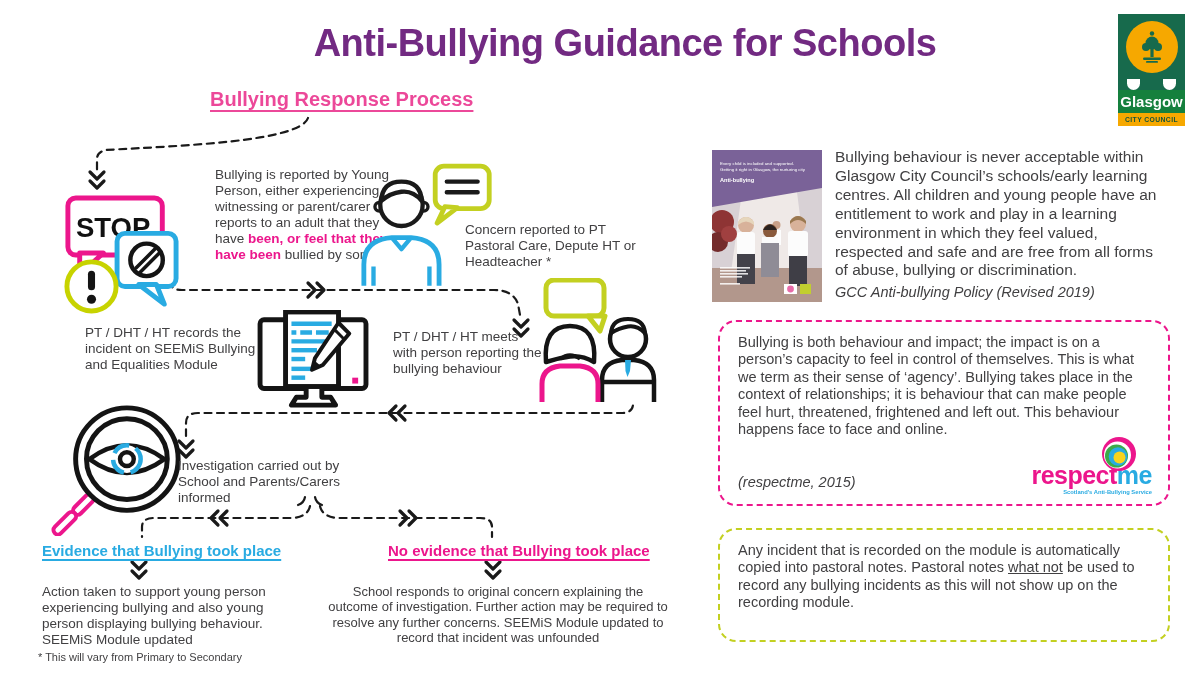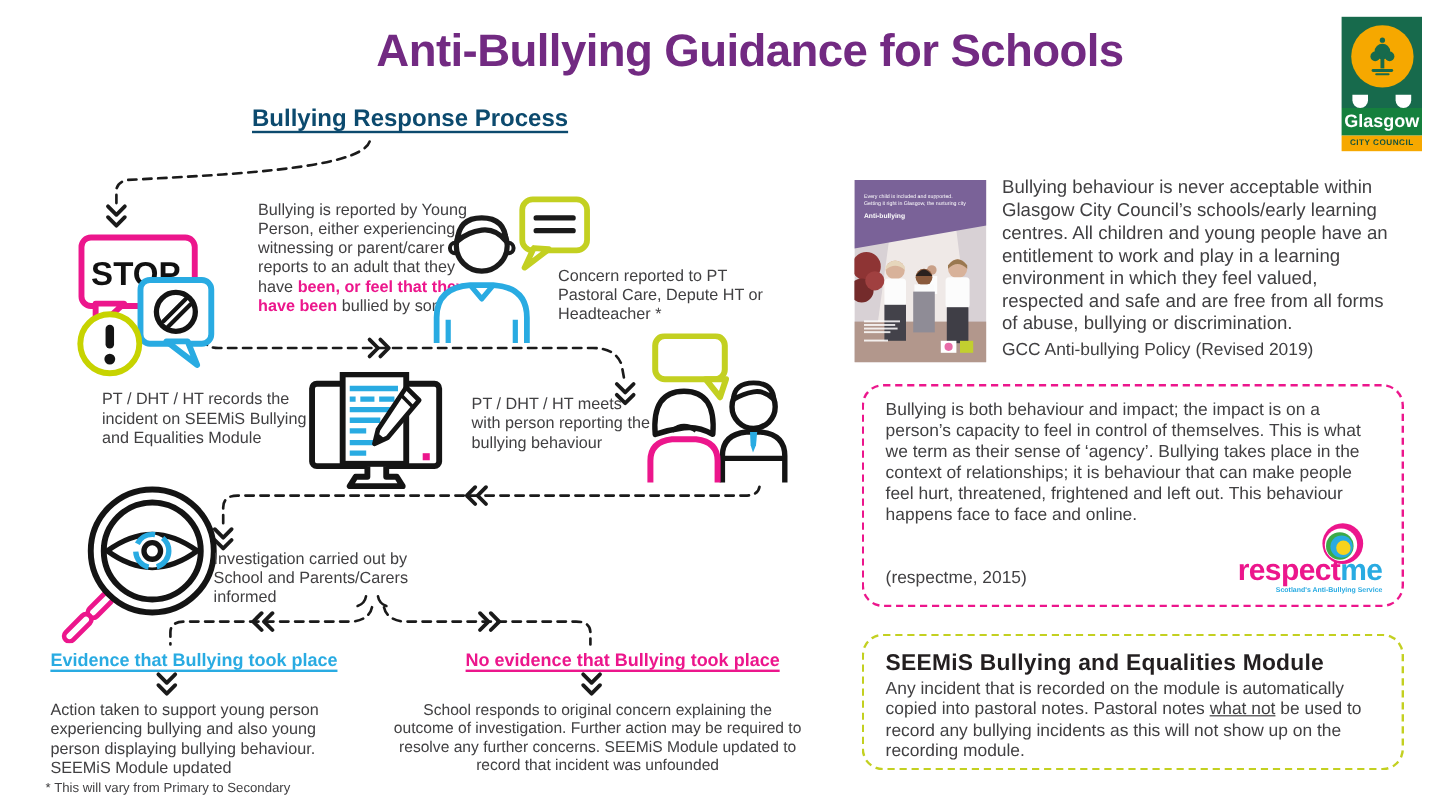--- a/index.html
+++ b/index.html
@@ -2,30 +2,30 @@
 <html><head>
 <meta charset="utf-8">
 <title>Anti-Bullying Guidance for Schools</title>
 <style>
   html,body{margin:0;padding:0;background:#ffffff;}
   #canvas{position:relative;width:1200px;height:675px;background:#ffffff;overflow:hidden;
           font-family:"Liberation Sans",sans-serif;color:#414042;}
   .abs{position:absolute;}
   .page-title{left:230px;top:22px;width:790px;text-align:center;font-size:38px;font-weight:800;
               color:#722A82;letter-spacing:-0.5px;}
-  .section-title{left:210px;top:88px;font-size:20px;font-weight:800;color:#0c4a6e;
+  .section-title{left:210px;top:88px;font-size:20px;font-weight:800;color:#ec4899;
                  text-decoration:underline;text-decoration-thickness:2px;text-underline-offset:4px;}
   .txt{font-size:13.5px;line-height:1.18;color:#414042;}
   .hl-pink{color:#EC168C;font-weight:bold;}
   .outcome-head{font-size:15px;font-weight:800;text-decoration:underline;
                 text-decoration-thickness:2px;text-underline-offset:3px;}
   .blue{color:#29ABE2;} .pink{color:#EC168C;}
   .footnote{font-size:11px;color:#414042;}
   .policy-par{left:835px;top:148px;width:334px;font-size:15.5px;line-height:1.22;}
-  .citation{font-size:14.5px;}
+  .citation{font-style:italic;font-size:14.5px;}
   .box{position:absolute;left:718px;width:452px;border-radius:18px;box-sizing:border-box;
        padding:12px 18px;background:#fff;}
   .box-def{top:320px;height:186px;border:2.5px dashed #EC168C;}
   .box-seemis{top:528px;height:114px;border:2.5px dashed #C3D021;}
   .box h2{margin:0 0 4px 0;font-size:21px;font-weight:800;color:#231F20;letter-spacing:0.2px;}
   .box-seemis h2{font-size:19px;margin-bottom:2px;}
   .box p{margin:0;font-size:14.5px;line-height:1.2;}
   
   .gcc{left:1118px;top:14px;width:67px;height:112px;}
   .gcc-top{position:absolute;left:0;top:0;width:67px;height:66px;background:#176a4c;
@@ -248,17 +248,16 @@
         <circle cx="19.5" cy="22.5" r="6" fill="#f8d31c"></circle>
       </svg>
       <div>
         <span class="rm-word pink">respect</span><span class="rm-word blue">me</span>
       </div>
       <div class="rm-tag">Scotland's Anti-Bullying Service</div>
     </div>
   </div>
 
   <div class="box box-seemis">
-    <h2>SEEMiS Bullying and Equalities Module</h2>
     <p><span>Any incident that is recorded on the module is automatically copied into pastoral notes. Pastoral notes </span><span style="text-decoration:underline;">what not</span><span> be used to record any bullying incidents as this will not show up on the recording module.</span></p>
   </div>
 
 </div>
 
 </body></html>

